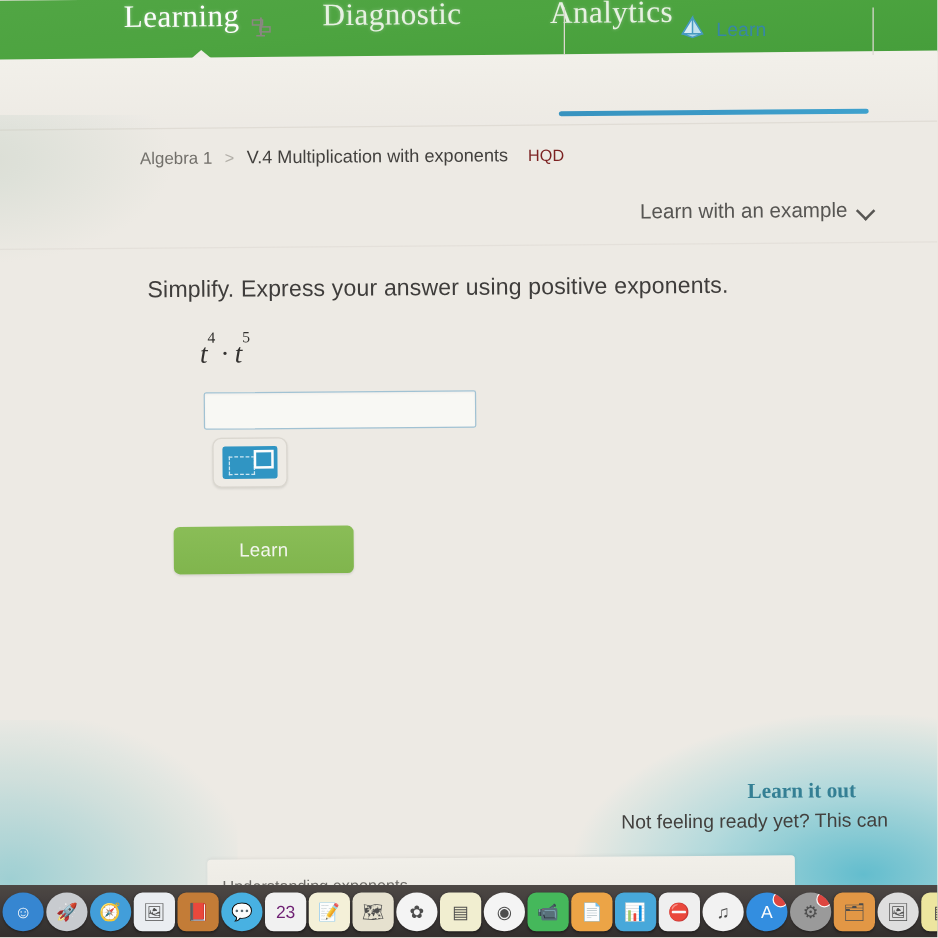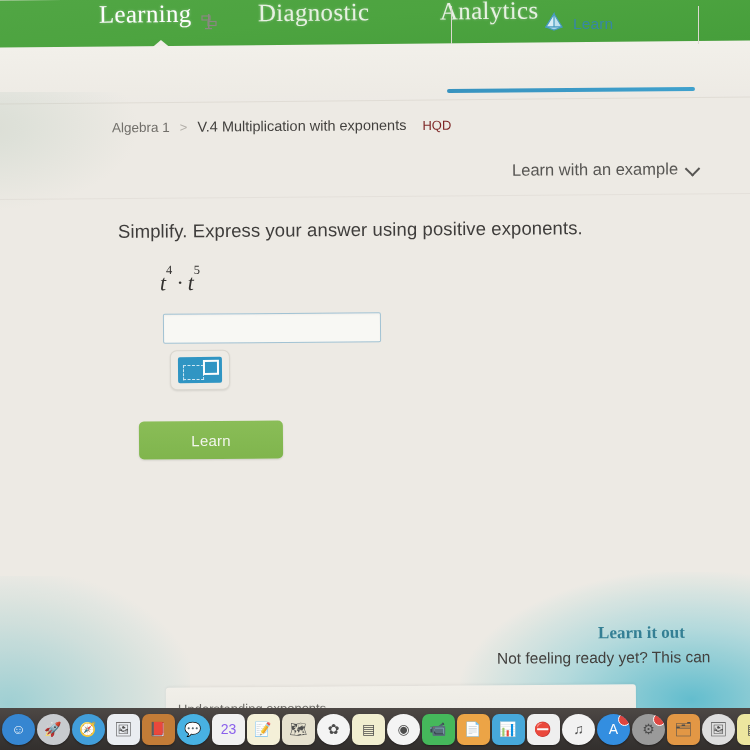--- a/index.html
+++ b/index.html
@@ -303,21 +303,21 @@
       <div class="dock-icon" style="background: rgb(236, 239, 243);">
         <span class="glyph" style="color: rgb(74, 74, 74);">🖼</span>
       </div>
       <div class="dock-icon" style="background: rgb(200, 122, 46);">
         <span class="glyph" style="color: rgb(74, 74, 74);">📕</span>
       </div>
       <div class="dock-icon circ" style="background: rgb(63, 179, 232);">
         <span class="glyph" style="color: rgb(74, 74, 74);">💬</span>
       </div>
       <div class="dock-icon" style="background: rgb(243, 243, 243);">
-        <span class="glyph" style="color: #8b5cf6;">23</span>
+        <span class="glyph" style="color: #701a75;">23</span>
       </div>
       <div class="dock-icon" style="background: rgb(247, 242, 216);">
         <span class="glyph" style="color: rgb(74, 74, 74);">📝</span>
       </div>
       <div class="dock-icon" style="background: rgb(232, 227, 207);">
         <span class="glyph" style="color: rgb(74, 74, 74);">🗺</span>
       </div>
       <div class="dock-icon circ" style="background: rgb(246, 246, 246);">
         <span class="glyph" style="color: rgb(74, 74, 74);">✿</span>
       </div>

